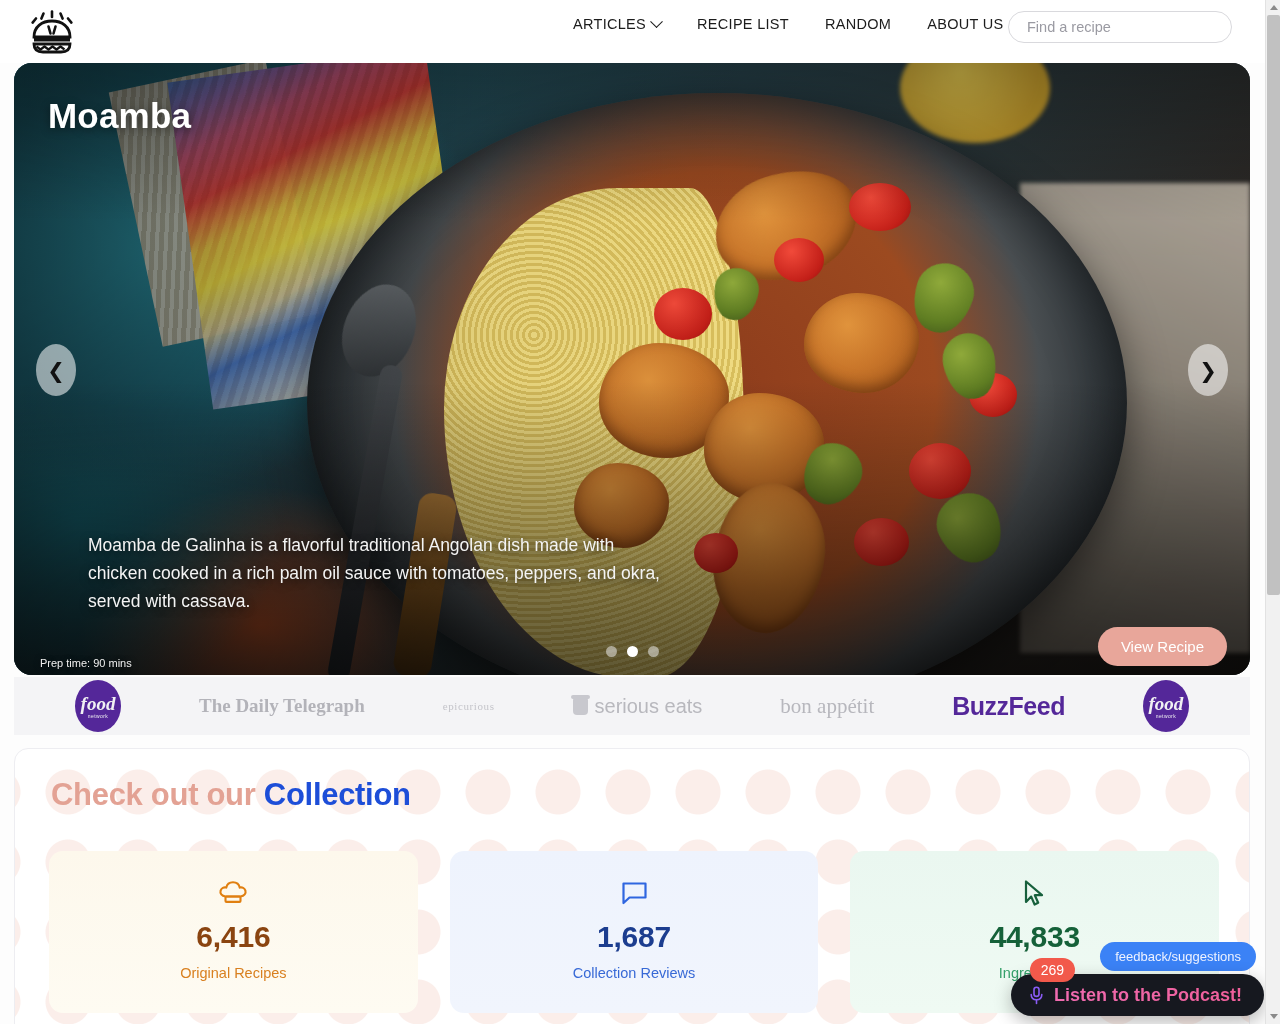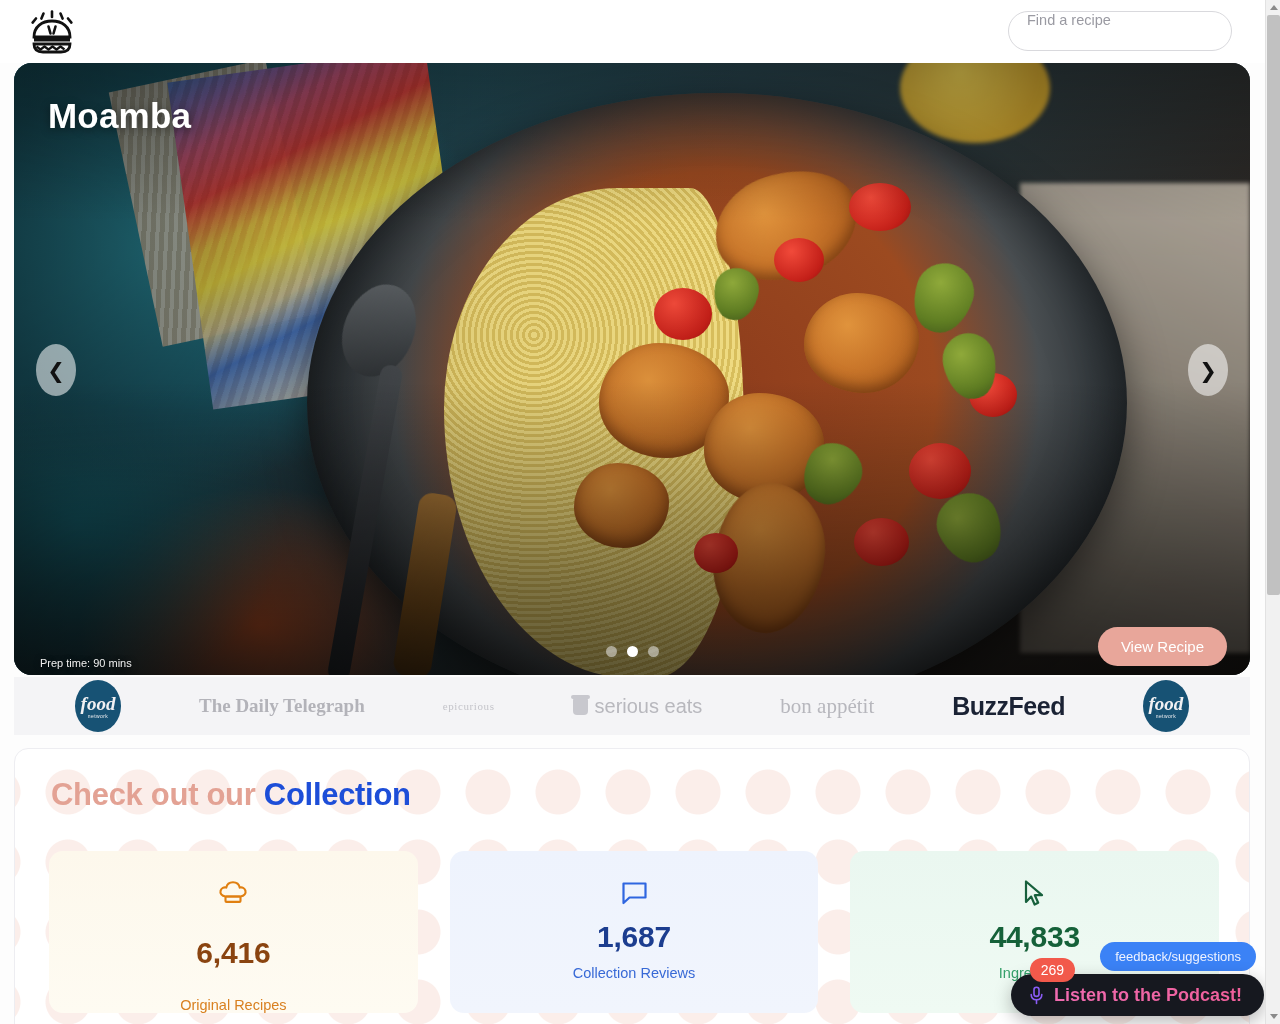--- a/index.html
+++ b/index.html
@@ -42,25 +42,25 @@
   }
   .chev-down {
     display: inline-block;
     width: 9px; height: 9px;
     border-right: 1.6px solid #1c1c1c;
     border-bottom: 1.6px solid #1c1c1c;
     transform: rotate(45deg) translate(-2px,-2px);
   }
   .search-box {
     position: absolute; left: 1008px; top: 11px;
-    width: 224px; height: 40px;
+    width: 224px; height: 32px;
     border: 1px solid #d9d9dd;
     border-radius: 22px;
     background: #fff;
-    display: flex; align-items: flex-start;
+    display: flex; align-items: center;
     padding: 0 18px;
   }
   .search-box input {
     border: none; outline: none;
     font-family: "Liberation Sans", sans-serif;
     font-size: 14.5px; color: #333;
     width: 100%; background: transparent;
   }
   .search-box input::placeholder { color: #9a9aa2; }
   .nav-rule {
@@ -240,33 +240,33 @@
   .brands {
     position: absolute; left: 14px; top: 677px;
     width: 1236px; height: 58px;
     background: #f4f4f6;
     display: flex; align-items: center; justify-content: space-around;
     padding: 0 22px;
   }
   .brand { color: #b5b5bb; white-space: nowrap; opacity: .95; }
   .brand.foodnet {
     width: 46px; height: 52px; border-radius: 50%;
-    background: #0c4a6e; color: #f1f1f3;
+    background: #4c1d95; color: #f1f1f3;
     display: flex; align-items: center; justify-content: center;
     flex-direction: column; line-height: 1;
   }
   .brand.foodnet .fn-main { font-family: "Liberation Serif", serif; font-style: italic; font-size: 19px; font-weight: 700; }
   .brand.foodnet .fn-sub  { font-size: 5px; letter-spacing: .4px; margin-top: 1px; }
   .brand.telegraph { font-family: "Liberation Serif", serif; font-size: 19px; font-weight: 700; color: #b0b0b6; }
   .brand.epicurious { font-family: "Liberation Serif", serif; font-size: 11px; letter-spacing: .6px; color: #c2c2c8; }
   .brand.seriouseats { font-size: 20px; color: #b5b5bb; display: flex; align-items: center; gap: 7px; }
   .pot-icon { width: 15px; height: 17px; background: #c6c6cc; border-radius: 2px 2px 4px 4px; position: relative; }
   .pot-icon:before { content:""; position:absolute; top:-3px; left:-2px; width:19px; height:4px; background:#c6c6cc; border-radius:2px; }
   .brand.bonappetit { font-family: "Liberation Serif", serif; font-size: 21px; color: #b4b4ba; }
-  .brand.buzzfeed { font-size: 25px; font-weight: 700; color: #0f172a; letter-spacing: -.5px; }
+  .brand.buzzfeed { font-size: 25px; font-weight: 700; color: #4c1d95; letter-spacing: -.5px; }
 
   
   .collection {
     position: absolute; left: 14px; top: 748px;
     width: 1236px; height: 290px;
     background: #ffffff;
     border: 1px solid #ededf1;
     border-radius: 14px;
     overflow: hidden;
   }
@@ -288,21 +288,21 @@
     display: flex; gap: 32px;
   }
   .stat-card {
     flex: 1;
     height: 162px;
     border-radius: 14px;
     display: flex; flex-direction: column;
     align-items: center; justify-content: flex-start;
     padding-top: 27px;
   }
-  .stat-card.orange { background: linear-gradient(180deg,#fdf8ec 0%, #fefbf2 100%); justify-content: space-between; }
+  .stat-card.orange { background: linear-gradient(180deg,#fdf8ec 0%, #fefbf2 100%); }
   .stat-card.blue   { background: linear-gradient(180deg,#eef3fd 0%, #f1f5fd 100%); }
   .stat-card.green  { background: linear-gradient(180deg,#eaf7f0 0%, #effaf3 100%); }
   .stat-icon { height: 30px; display: flex; align-items: center; justify-content: center; margin-bottom: 12px; }
   .stat-value { font-size: 30px; font-weight: 700; letter-spacing: -.2px; }
   .stat-label { font-size: 14.5px; margin-top: 11px; }
   .orange .stat-value { color: #8a4410; }
   .orange .stat-label { color: #d98020; }
   .blue   .stat-value { color: #1c3d8f; }
   .blue   .stat-label { color: #3769d6; }
   .green  .stat-value { color: #156139; }
@@ -383,20 +383,35 @@
         <g stroke="#111" stroke-width="2.6" stroke-linecap="round">
           <line x1="19.5" y1="16.5" x2="21.5" y2="23.5"></line>
           <line x1="26.5" y1="16.5" x2="24.5" y2="23.5"></line>
         </g>
         <rect x="5" y="27.5" width="36" height="4" fill="#111"></rect>
         <path d="M5 34 C5 40 9 42 14 42 L32 42 C37 42 41 40 41 34 Z" fill="none" stroke="#111" stroke-width="2.8"></path>
         <path d="M7.5 36.5 l4 3 l4 -3 l4 3 l4 -3 l4 3 l4 -3 l4 3" fill="none" stroke="#111" stroke-width="2.2" stroke-linejoin="round"></path>
       </svg>
     </div>
 
+    <nav class="nav">
+      <div class="nav-item">
+        <span>ARTICLES</span>
+        <span class="chev-down"></span>
+      </div>
+      <div class="nav-item">
+        <span>RECIPE LIST</span>
+      </div>
+      <div class="nav-item">
+        <span>RANDOM</span>
+      </div>
+      <div class="nav-item">
+        <span>ABOUT US</span>
+      </div>
+    </nav>
 
     <div class="search-box">
       <input type="text" placeholder="Find a recipe" style="">
     </div>
   </div>
   <div class="nav-rule"></div>
 
   <div class="hero">
     <div class="hero-img">
       <div class="hero-bg-teal"></div>
@@ -428,20 +443,21 @@
       <div class="okra" style="left:925px;top:430px;width:62px;height:70px;transform:rotate(-25deg);"></div>
       <div class="okra" style="left:700px;top:205px;width:44px;height:52px;transform:rotate(10deg);"></div>
 
       <div class="spoon"></div>
       <div class="spoon-handle"></div>
       <div class="wood-handle"></div>
       <div class="hero-vignette"></div>
     </div>
 
     <h1 class="hero-title">Moamba</h1>
+    <p class="hero-desc">Moamba de Galinha is a flavorful traditional Angolan dish made with chicken cooked in a rich palm oil sauce with tomatoes, peppers, and okra, served with cassava.</p>
     <div class="hero-prep">Prep time: 90 mins</div>
 
     <div class="hero-arrow prev">
       <span>❮</span>
     </div>
     <div class="hero-arrow next">
       <span>❯</span>
     </div>
 
     <div class="hero-dots">

